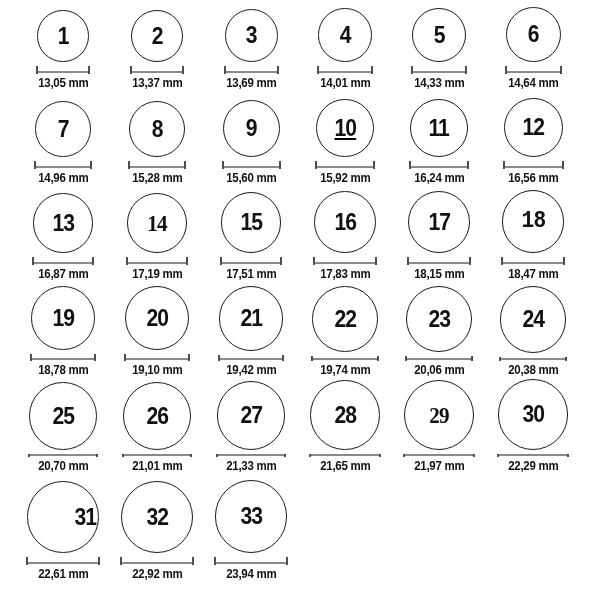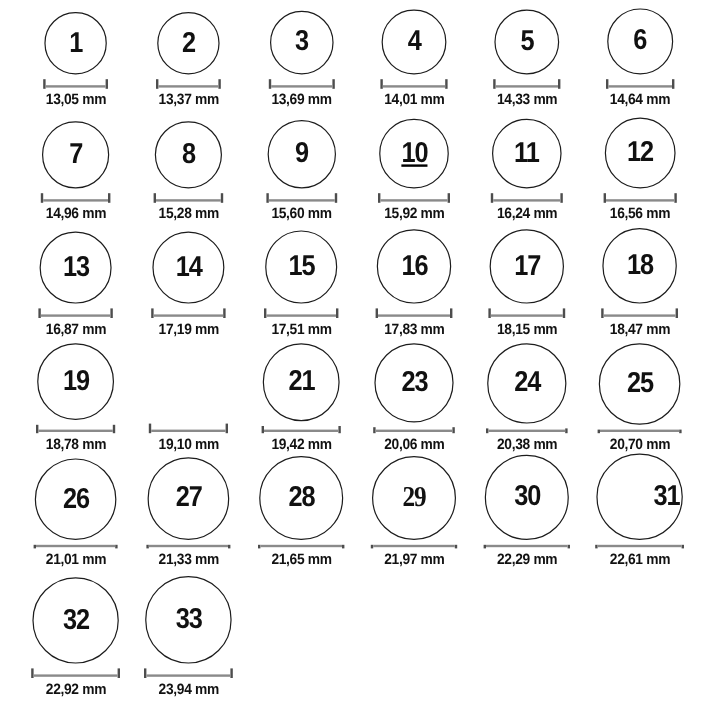--- a/index.html
+++ b/index.html
@@ -195,21 +195,21 @@
       <div class="cell">
     <div class="ring-circle" style="width: 59.5px; height: 59.5px;">
       <span class="ring-num">13</span>
     </div>
     <div class="ruler" style="width: 61.5px;">
       <div class="ruler-line"></div>
     </div>
     <div class="mm-label">16,87 mm</div>
   </div>
       <div class="cell">
-    <div class="ring-circle" style="width: 60px; height: 60px;">
+    <div class="ring-circle" style="width: 60px; height: 60px; font-family: Liberation Serif, serif;">
       <span class="ring-num">14</span>
     </div>
     <div class="ruler" style="width: 62px;">
       <div class="ruler-line"></div>
     </div>
     <div class="mm-label">17,19 mm</div>
   </div>
       <div class="cell">
     <div class="ring-circle" style="width: 60.5px; height: 60.5px;">
       <span class="ring-num">15</span>
@@ -231,51 +231,63 @@
       <div class="cell">
     <div class="ring-circle" style="width: 62px; height: 62px;">
       <span class="ring-num">17</span>
     </div>
     <div class="ruler" style="width: 64px;">
       <div class="ruler-line"></div>
     </div>
     <div class="mm-label">18,15 mm</div>
   </div>
       <div class="cell">
-    <div class="ring-circle" style="width: 62.5px; height: 62.5px;">
+    <div class="ring-circle" style="width: 62.5px; height: 62.5px; font-family: Liberation Mono, monospace;">
       <span class="ring-num">18</span>
     </div>
     <div class="ruler" style="width: 64.5px;">
       <div class="ruler-line"></div>
     </div>
     <div class="mm-label">18,47 mm</div>
   </div>
       <div class="cell">
     <div class="ring-circle" style="width: 63.5px; height: 63.5px;">
       <span class="ring-num">19</span>
     </div>
     <div class="ruler" style="width: 65.5px;">
       <div class="ruler-line"></div>
     </div>
     <div class="mm-label">18,78 mm</div>
   </div>
       <div class="cell">
+    <div class="ring-circle" style="width: 64px; height: 64px;">
+      <span class="ring-num">20</span>
+    </div>
     <div class="ruler" style="width: 66px;">
       <div class="ruler-line"></div>
     </div>
     <div class="mm-label">19,10 mm</div>
   </div>
       <div class="cell">
     <div class="ring-circle" style="width: 64.5px; height: 64.5px;">
       <span class="ring-num">21</span>
     </div>
     <div class="ruler" style="width: 66.5px;">
       <div class="ruler-line"></div>
     </div>
     <div class="mm-label">19,42 mm</div>
+  </div>
+      <div class="cell">
+    <div class="ring-circle" style="width: 65.5px; height: 65.5px;">
+      <span class="ring-num">22</span>
+    </div>
+    <div class="ruler" style="width: 67.5px;">
+      <div class="ruler-line"></div>
+    </div>
+    <div class="mm-label">19,74 mm</div>
   </div>
       <div class="cell">
     <div class="ring-circle" style="width: 66px; height: 66px;">
       <span class="ring-num">23</span>
     </div>
     <div class="ruler" style="width: 68px;">
       <div class="ruler-line"></div>
     </div>
     <div class="mm-label">20,06 mm</div>
   </div>

